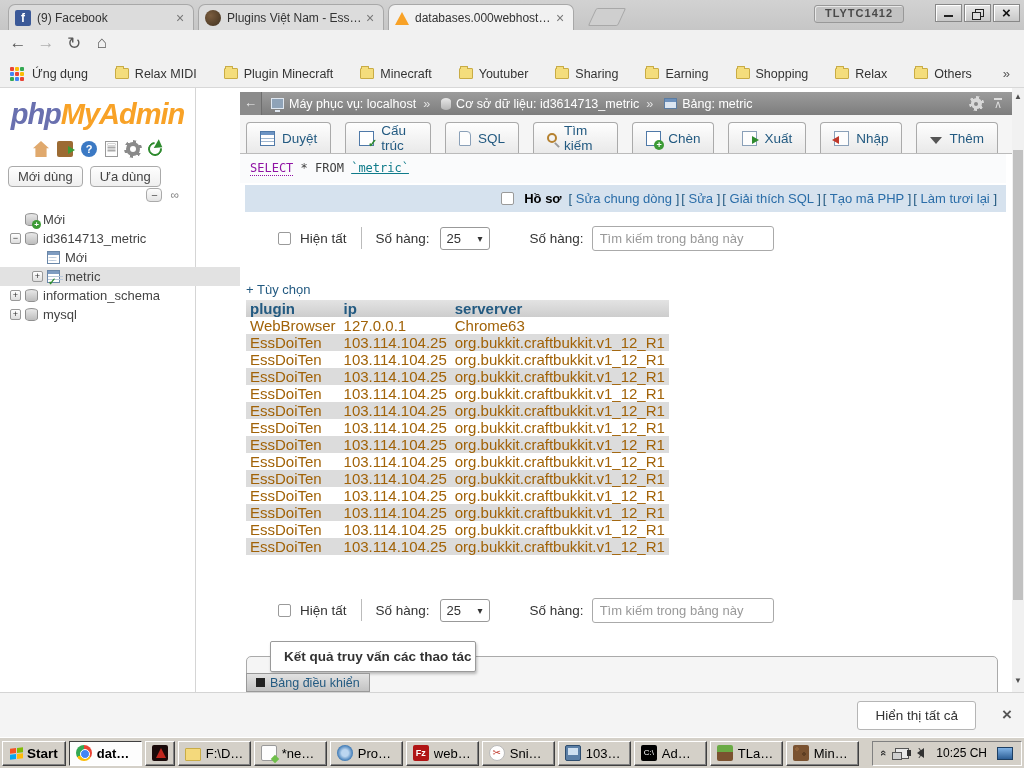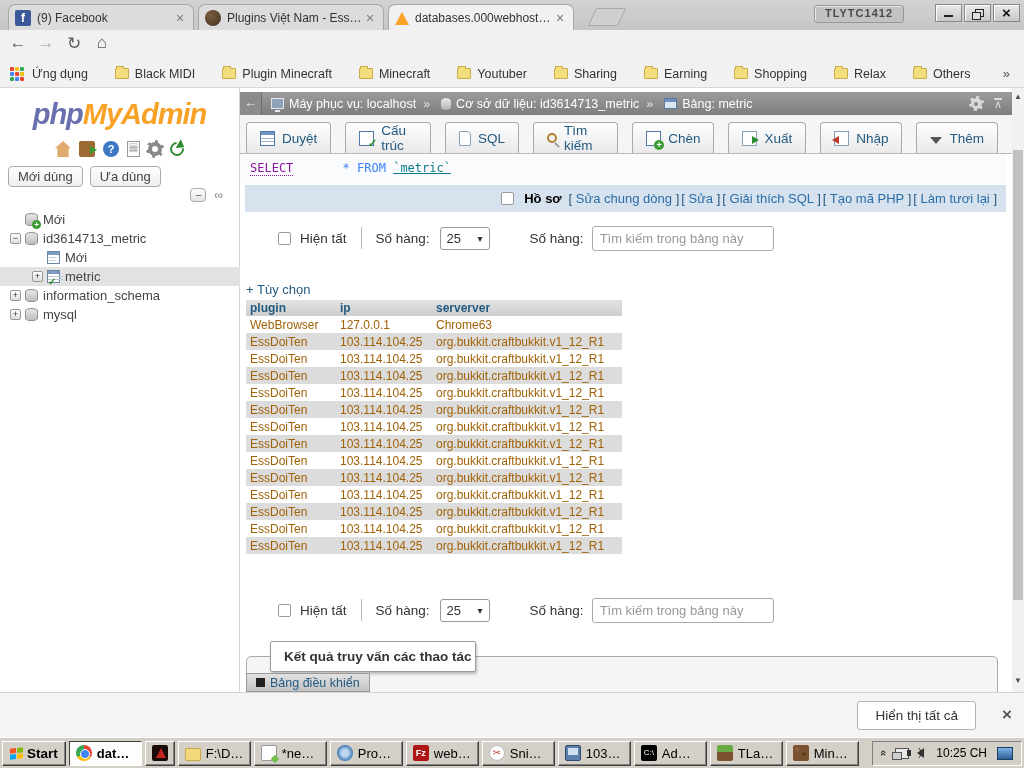--- a/index.html
+++ b/index.html
@@ -49,21 +49,21 @@
   #bookmarks { position:absolute; top:60px; left:0; width:1024px; height:28px; background:#f1f1f1; border-bottom:1px solid #d8d8d8; display:flex; align-items:center; font-size:12.5px; color:#333; }
   .apps-ic { display:inline-grid; grid-template-columns:repeat(3,4px); grid-gap:1px; margin:0 8px 0 10px; }
   .apps-ic i { width:4px; height:4px; border-radius:1px; }
   .bm { display:flex; align-items:center; margin-right:27px; white-space:nowrap; }
   .folder { width:14px; height:11px; background:#f4dd7c; border:1px solid #c9ac45; border-radius:1px; position:relative; margin-right:6px; }
   .folder::before { content:""; position:absolute; top:-3px; left:0; width:6px; height:2px; background:#f4dd7c; border:1px solid #c9ac45; border-bottom:none; border-radius:1px 1px 0 0; }
   #bm-more { margin-left:auto; margin-right:14px; color:#555; font-size:13px; }
   #bm-more::before { content:"\00BB"; }
 
   
-  #pma-sidebar { position:absolute; top:88px; left:0; width:240px; height:604px; background:#fff; border-right:1px solid #d5d5d5; }
+  #pma-sidebar { position:absolute; top:88px; left:0; width:196px; height:604px; background:#fff; border-right:1px solid #d5d5d5; }
   #pma-logo { text-align:center; margin-top:10px; font-size:29px; font-weight:bold; font-style:italic; letter-spacing:-1px; }
   .logo-php { color:#6970af; }
   .logo-rest { color:#f8a227; }
   #side-icons { display:flex; justify-content:center; gap:8px; margin-top:9px; align-items:center; height:18px; }
   .si { width:16px; height:16px; position:relative; display:inline-block; }
   .si-home { background:#e0a96d; clip-path:polygon(50% 0,100% 45%,85% 45%,85% 100%,15% 100%,15% 45%,0 45%); }
   .si-exit { background:#9c6b33; border-radius:2px; }
   .si-exit::after { content:""; position:absolute; right:-2px; top:5px; border-left:7px solid #3d9b35; border-top:4px solid transparent; border-bottom:4px solid transparent; }
   .si-help { background:#3b79c4; border-radius:50%; color:#fff; font-size:11px; font-weight:bold; text-align:center; line-height:16px; }
   .si-help::after { content:"?"; }
@@ -127,21 +127,21 @@
   .pi-insert { background:#fff; border:1px solid #4f79a8; }
   .pi-insert::after { content:"+"; position:absolute; right:-4px; bottom:-5px; width:10px; height:10px; background:#3d9b35; color:#fff; border-radius:50%; font-size:9px; line-height:10px; text-align:center; font-weight:bold; }
   .pi-export { background:#fdfdfd; border:1px solid #8aa0b8; }
   .pi-export::after { content:""; position:absolute; right:-3px; top:4px; border-left:7px solid #2f8b2f; border-top:4px solid transparent; border-bottom:4px solid transparent; }
   .pi-import { background:#fdfdfd; border:1px solid #8aa0b8; }
   .pi-import::after { content:""; position:absolute; left:-3px; top:4px; border-right:7px solid #c0392b; border-top:4px solid transparent; border-bottom:4px solid transparent; }
   .pi-more { width:0; height:0; border-left:6px solid transparent; border-right:6px solid transparent; border-top:7px solid #555; margin-top:4px; }
 
   #sqlbox { position:absolute; top:66px; left:0; width:766px; height:29px; background:#fafbfc; font-family:"DejaVu Sans Mono",monospace; font-size:12px; padding:7px 0 0 10px; }
   .sql-kw { color:#9013a4; border-bottom:1px dotted #9013a4; }
-  .sql-mid { color:#3b82f6;margin-left:42px; }
+  .sql-mid { color:#404040; }
   .sql-tbl { color:#0f7b8a;text-decoration:underline; }
 
   #profbar { position:absolute; top:97px; left:5px; width:761px; height:27px; background:#d6e2ee; display:flex; align-items:center; justify-content:flex-end; font-size:13px; padding-right:8px; gap:2px; }
   .cb { width:13px; height:13px; border:1px solid #9a9a9a; border-radius:2px; background:#fff; display:inline-block; flex:none; }
   .prof-label { font-weight:bold; color:#000; margin:0 4px 0 8px; }
   .plink { color:#2a6da8; margin:0 1px; white-space:nowrap; }
   .plink::before { content:"[ "; color:#235a81; }
   .plink::after { content:" ]"; color:#235a81; }
 
   .controls { position:absolute; left:38px; width:720px; height:32px; display:flex; align-items:center; font-size:13.5px; color:#333; }
@@ -150,21 +150,21 @@
   .ctl-gap { margin-left:9px; }
   .vdiv { width:1px; height:22px; background:#bbb; margin:0 14px; }
   .sel { display:inline-flex; align-items:center; justify-content:space-between; width:50px; height:23px; border:1px solid #999; border-radius:3px; background:#fff; padding:0 6px; margin-left:10px; font-size:13px; }
   .sel::after { content:"\25BE"; font-size:10px; color:#333; }
   .filter-label { margin-left:40px; }
   .search-input { margin-left:8px; width:182px; height:25px; border:1px solid #aaa; border-radius:3px; font-size:13px; padding:0 7px; color:#333; font-family:"Liberation Sans",sans-serif; }
   .search-input::placeholder { color:#999; }
 
   #options-link { position:absolute; top:194px; left:6px; font-size:13px; color:#235a81; }
 
-  #grid { position:absolute; top:212px; left:6px; border-collapse:collapse; font-size:12px; }
+  #grid { position:absolute; top:212px; left:6px; border-collapse:collapse; font-size:15px; }
   #grid th { background:linear-gradient(#e3e3e3,#cdcdcd); color:#235a81; text-align:left; font-weight:bold; height:16px; padding:0 4px; }
   #grid td { height:17px; padding:0 4px; color:#a16207;margin-left:8px; }
   #grid tr:nth-child(even) td { background:#dcdcdc; }
   #grid th:nth-child(1), #grid td:nth-child(1) { width:90px; }
   #grid th:nth-child(2), #grid td:nth-child(2) { width:96px; }
   #grid th:nth-child(3), #grid td:nth-child(3) { width:190px; }
 
   #tooltip { position:absolute; top:553px; left:30px; width:206px; height:31px; background:#fff; border:1px solid #9a9a9a; border-radius:2px; box-shadow:1px 2px 3px rgba(0,0,0,.25); font-size:13.5px; font-weight:bold; color:#333; display:flex; align-items:center; padding-left:13px; z-index:5; }
   #fieldset { position:absolute; top:568px; left:6px; width:752px; height:40px; background:#f5f5f5; border:1px solid #aaa; border-radius:5px 5px 0 0; }
   #console-tab { position:absolute; top:585px; left:6px; height:19px; background:linear-gradient(#e2e2e2,#c3c3c3); border:1px solid #999; display:flex; align-items:center; gap:5px; padding:0 9px; font-size:12.5px; color:#235a81; z-index:6; }
@@ -301,21 +301,21 @@
       <i style="background:#34a853"></i>
         <i style="background:#4285f4"></i>
         <i style="background:#ea4335"></i>
     </span>
     <span class="bm">
         <span>Ứng dụng</span>
       </span>
     <span id="bm-folders" style="display:flex">
         <span class="bm">
     <span class="folder"></span>
-    <span>Black MIDI</span>
+    <span>Relax MIDI</span>
         </span>
         <span class="bm">
     <span class="folder"></span>
     <span>Plugin Minecraft</span>
         </span>
         <span class="bm">
     <span class="folder"></span>
     <span>Minecraft</span>
         </span>
         <span class="bm">

